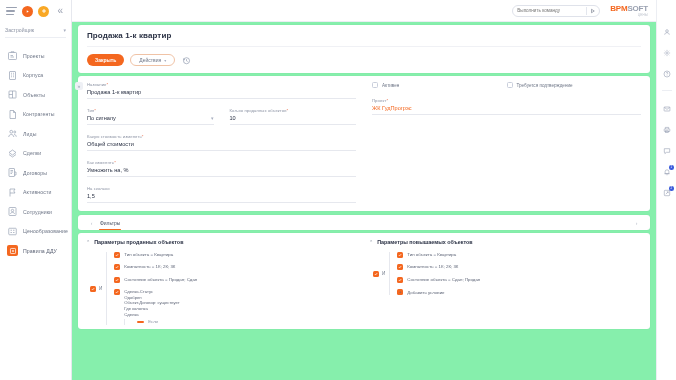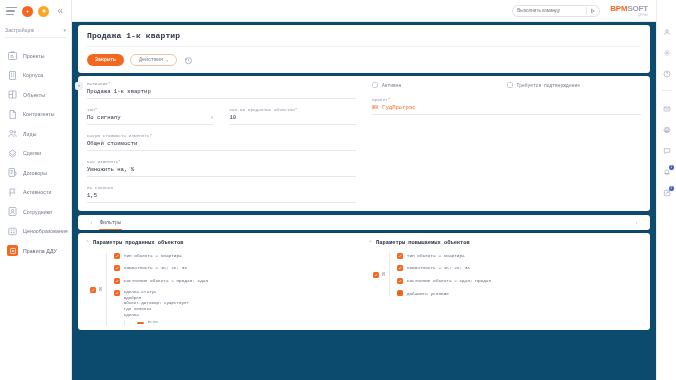--- a/index.html
+++ b/index.html
@@ -51,21 +51,21 @@
     width: 11px; height: 11px; flex: 0 0 11px;
     display: flex; align-items: center; justify-content: center;
   }
   .sb-ico svg { width: 11px; height: 11px; display: block; }
   .sb-label { font-size: 5.2px; color: #6e7687; white-space: nowrap; letter-spacing: .1px; }
   .sb-item.active .sb-ico { background: #f4671f; border-radius: 2px; }
   .sb-item.active .sb-ico svg { width: 8px; height: 8px; }
   .sb-item.active .sb-label { color: #5e6577; }
 
   
-  .main { flex: 1 1 auto; height: 380px; display: flex; flex-direction: column; min-width: 0; background: #0c4a6e; }
+  .main { flex: 1 1 auto; height: 380px; display: flex; flex-direction: column; min-width: 0; background: #86efac; }
 
   .topbar {
     height: 22px; background: #fff;
     border-bottom: 1px solid #eceef3;
     display: flex; align-items: center;
     padding: 0 8px 0 0;
   }
   .cmdbox {
     margin-left: auto; display: flex; align-items: center;
     width: 88px; height: 12px;
@@ -79,21 +79,21 @@
   }
   .cmdbox .divider { width: 1px; height: 8px; background: #e4e7ee; }
   .cmd-run { width: 12px; display: flex; align-items: center; justify-content: center; cursor: pointer; }
 
   .brand { margin-left: 10px; text-align: right; line-height: 1; }
   .brand .b1 { font-size: 8px; font-weight: bold; letter-spacing: -.2px; }
   .brand .b1 .o { color: #f4671f; }
   .brand .b1 .g { color: #9aa1b1; }
   .brand .b2 { font-size: 3px; color: #b8bdc9; letter-spacing: .3px; margin-top: 1px; }
 
-  .scroller { flex: 1; overflow: hidden; padding: 3px 6px 0 6px; position: relative; font-family: Liberation Mono, monospace; }
+  .scroller { flex: 1; overflow: hidden; padding: 3px 6px 0 6px; position: relative; }
 
   .card { background: #fff; border-radius: 3px; box-shadow: 0 0 1px rgba(20,30,60,.12); }
 
   .page-head { padding: 6px 9px 0 9px; }
   .page-title { font-size: 8px; font-weight: bold; color: #2b3245; letter-spacing: .1px; }
   .page-actions { display: flex; align-items: center; gap: 6px; padding: 7px 0 7px 0; border-top: 1px solid #f0f1f5; margin-top: 6px; }
   .btn {
     height: 12px; border-radius: 6px; display: inline-flex;
     align-items: center; justify-content: center;
     font-size: 5px; padding: 0 8px; cursor: pointer; white-space: nowrap;

